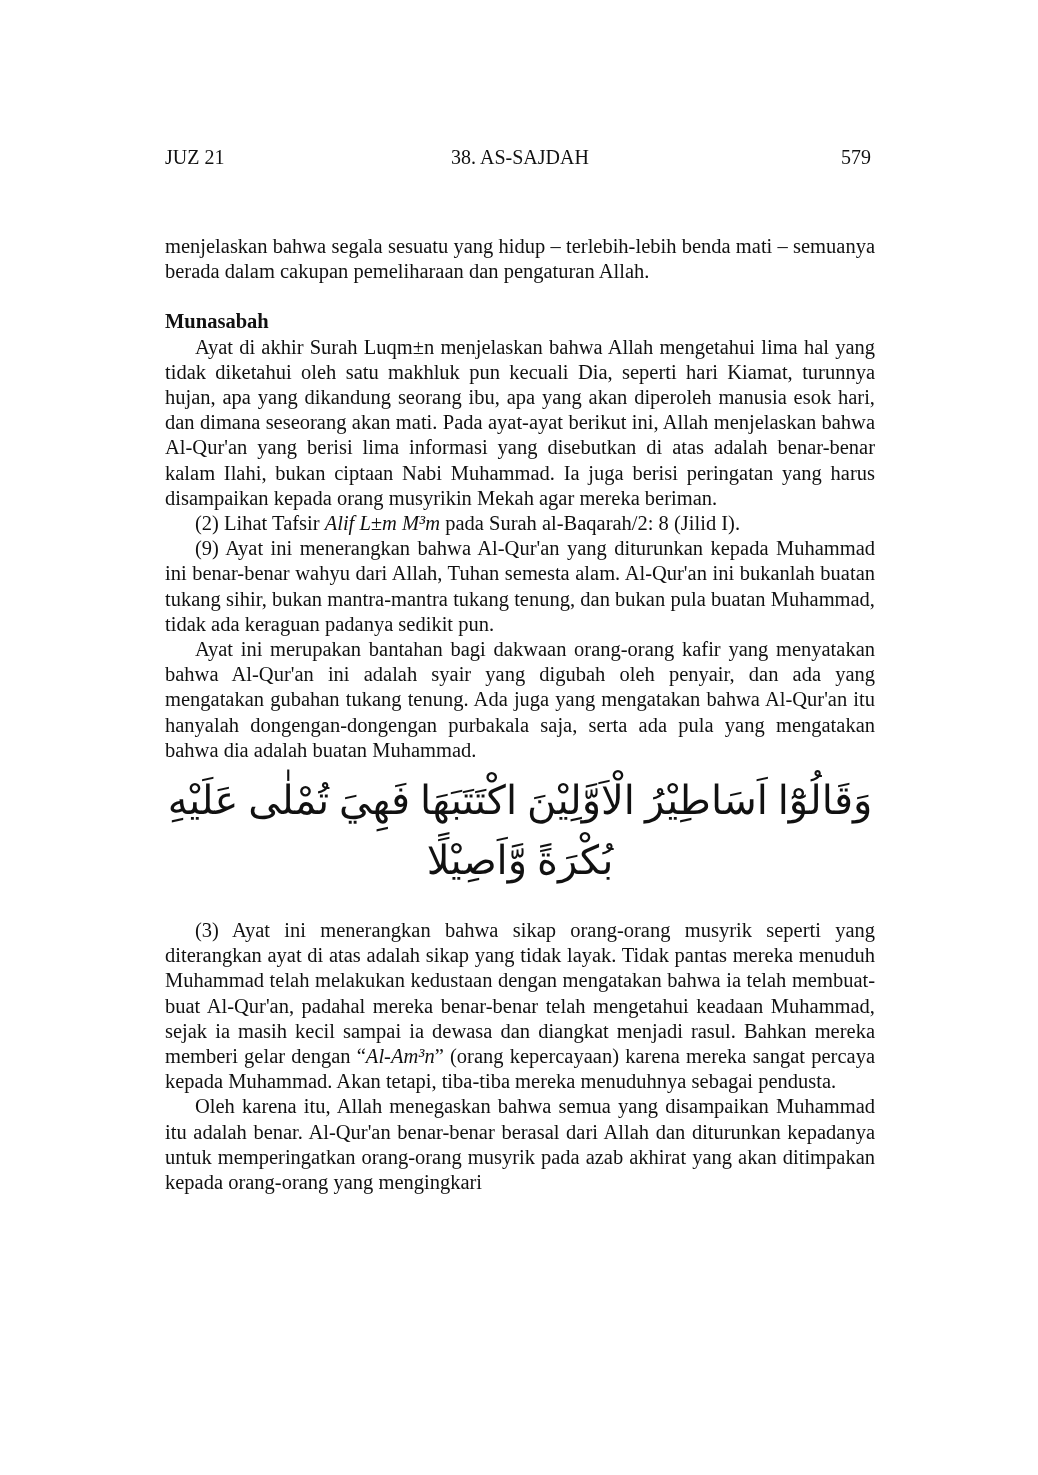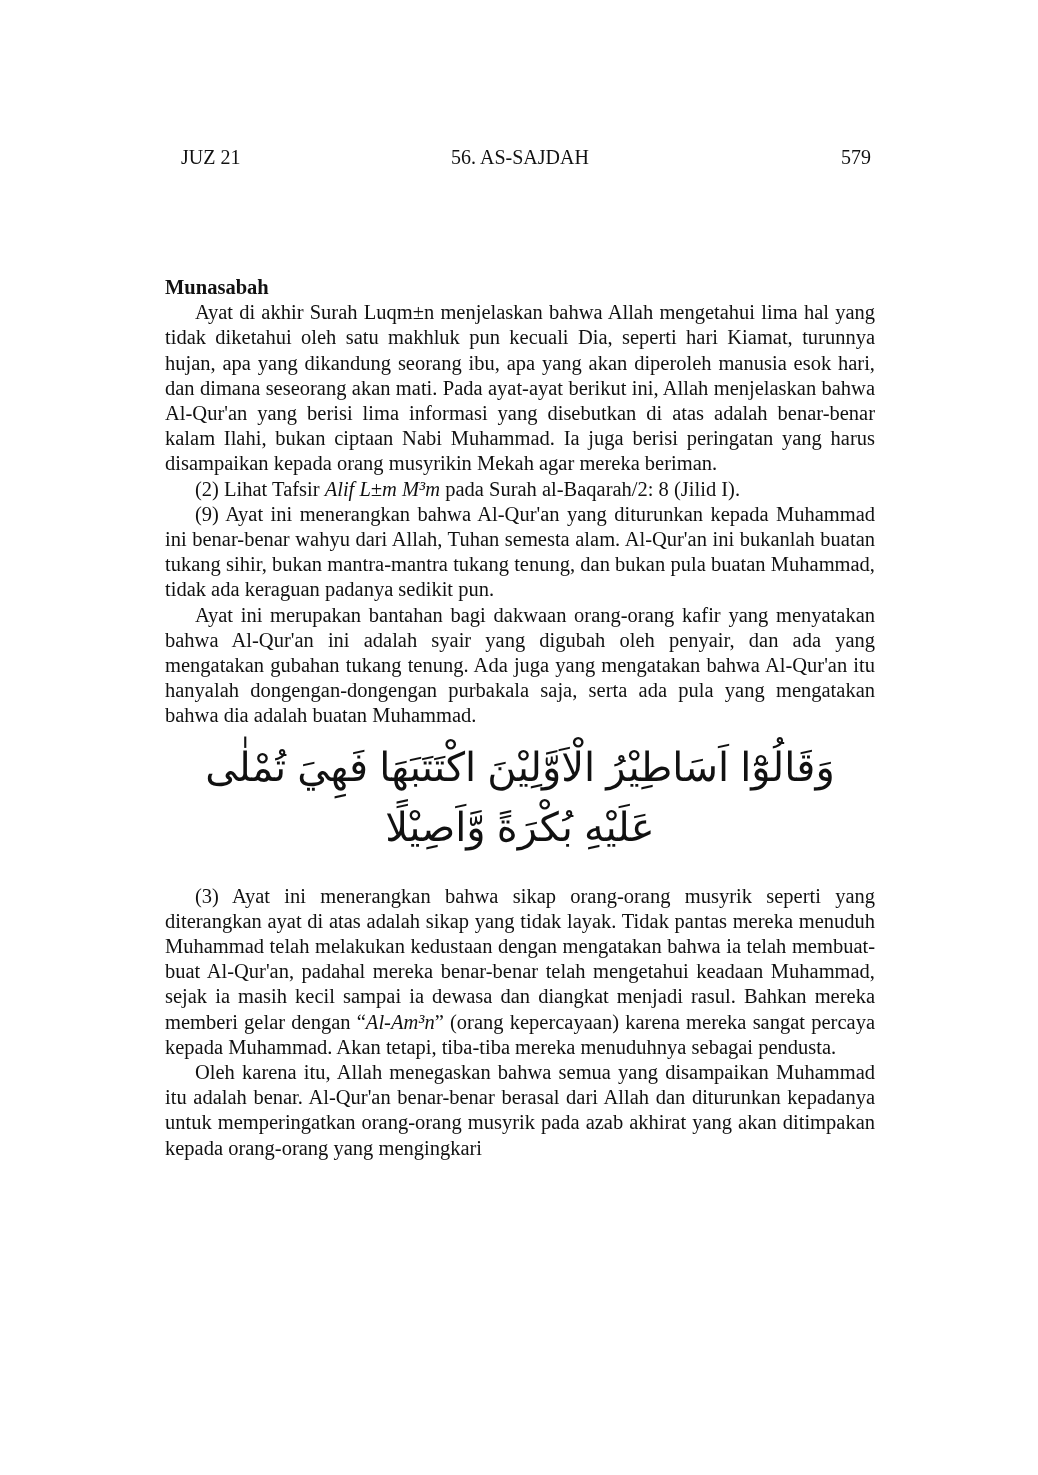--- a/index.html
+++ b/index.html
@@ -1,44 +1,45 @@
 <!DOCTYPE html>
 <html><head>
 <meta charset="utf-8">
 <style>
   html, body { margin: 0; padding: 0; background: #ffffff; }
   body { width: 1038px; height: 1475px; position: relative; overflow: hidden;
          font-family: "Liberation Serif", "DejaVu Serif", serif; color: #111111; }
   .page { position: absolute; left: 165px; top: 0; width: 710px; }
   .header { position: absolute; top: 146px; left: 0; width: 710px; height: 26px;
             font-size: 20px; }
-  .header .left { position: absolute; left: 16px; }
+  .header .left { position: absolute; left: 0; }
   .header .center { position: absolute; left: 0; width: 100%; text-align: center; }
   .header .right { position: absolute; right: 4px; }
   .body { position: absolute; top: 234px; left: 0; width: 710px; font-size: 20.5px; line-height: 25.2px; }
   p { margin: 0; text-align: justify; }
   .indent { text-indent: 30px; }
-  .heading { font-weight: bold; margin-top: 41px; }
+  .heading { font-weight: bold; margin-top: 25px; }
   .gap { height: 25px; }
   .arabic { direction: rtl; text-align: center; font-size: 40px; line-height: 60px;
-            font-family: Liberation Sans, sans-serif; margin: 8px 0 2px 0; letter-spacing: -1px; }
+            font-family: Liberation Serif, serif; margin: 8px 0 2px 0; letter-spacing: -1px; }
   .translation { font-style: italic; }
   i { }
 </style>
 </head>
 <body>
 
 <div class="page">
   <div class="header">
     <span class="left">JUZ 21</span>
-    <span class="center">56. AS-SAJDAH</span>
+    <span class="center">38. AS-SAJDAH</span>
     <span class="right">579</span>
   </div>
 
   <div class="body">
+    <p>menjelaskan bahwa segala sesuatu yang hidup – terlebih-lebih benda mati – semuanya berada dalam cakupan pemeliharaan dan pengaturan Allah.</p>
 
     <p class="heading">Munasabah</p>
     <p class="indent">Ayat di akhir Surah Luqm±n menjelaskan bahwa Allah mengetahui lima hal yang tidak diketahui oleh satu makhluk pun kecuali Dia, seperti hari Kiamat, turunnya hujan, apa yang dikandung seorang ibu, apa yang akan diperoleh manusia esok hari, dan dimana seseorang akan mati. Pada ayat-ayat berikut ini, Allah menjelaskan bahwa Al-Qur'an yang berisi lima informasi yang disebutkan di atas adalah benar-benar kalam Ilahi, bukan ciptaan Nabi Muhammad. Ia juga berisi peringatan yang harus disampaikan kepada orang musyrikin Mekah agar mereka beriman.</p>
 
     <p class="indent"><span>(2) Lihat Tafsir </span><i>Alif L±m M³m</i><span> pada Surah al-Baqarah/2: 8 (Jilid I).</span></p>
     <p class="indent">(9) Ayat ini menerangkan bahwa Al-Qur'an yang diturunkan kepada Muhammad ini benar-benar wahyu dari Allah, Tuhan semesta alam. Al-Qur'an ini bukanlah buatan tukang sihir, bukan mantra-mantra tukang tenung, dan bukan pula buatan Muhammad, tidak ada keraguan padanya sedikit pun.</p>
     <p class="indent">Ayat ini merupakan bantahan bagi dakwaan orang-orang kafir yang menyatakan bahwa Al-Qur'an ini adalah syair yang digubah oleh penyair, dan ada yang mengatakan gubahan tukang tenung. Ada juga yang mengatakan bahwa Al-Qur'an itu hanyalah dongengan-dongengan purbakala saja, serta ada pula yang mengatakan bahwa dia adalah buatan Muhammad.</p>
 
     <div class="arabic">وَقَالُوْٓا اَسَاطِيْرُ الْاَوَّلِيْنَ اكْتَتَبَهَا فَهِيَ تُمْلٰى عَلَيْهِ بُكْرَةً وَّاَصِيْلًا</div>
 

